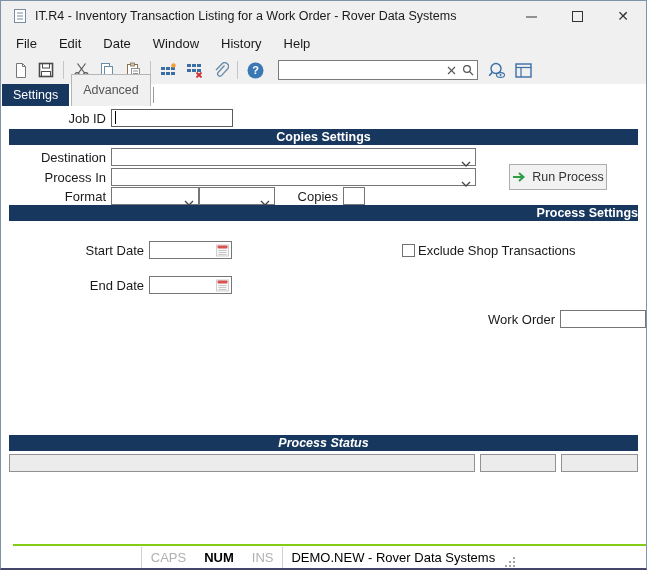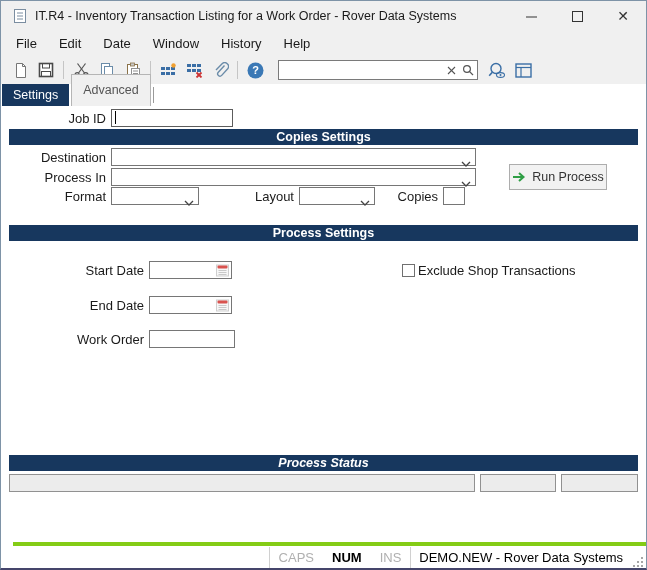--- a/index.html
+++ b/index.html
@@ -63,22 +63,22 @@
   .chk{width:13px;height:13px;box-sizing:border-box;border:1px solid #707070;background:#fff;margin:0 3px 0 0;
     appearance:none;-webkit-appearance:none;}
   .chk-label{font-size:13px;color:#1a1a1a;}
   .status-boxes{display:flex;margin:3px 8px 0;gap:5px;}
   .status-box{height:16px;background:#ECECEC;border:1px solid #919191;box-sizing:content-box;}
   .sb-long{flex:1;}
   .sb-s1{width:74px;}
   .sb-s2{width:75px;}
 
   
-  .statusbar{position:absolute;left:12px;right:0;bottom:0;height:22px;background:#fff;border-top:4px solid #84cc16;
-    display:flex;align-items:center;justify-content:flex-end;font-size:13px;}
+  .statusbar{position:absolute;left:12px;right:0;bottom:0;height:22px;background:#fff;border-top:2px solid #84cc16;
+    display:flex;align-items:center;justify-content:center;font-size:13px;}
   .sb-div{width:1px;height:21px;background:#D0D0D0;}
   .kbd{padding:0 9px;}
   .kbd.off{color:#B0B0B0;}
   .kbd.on{color:#000;font-weight:600;}
   .sb-info{color:#000;padding:0 8px;}
   .grip{margin-right:2px;display:flex;align-self:flex-end;}
 </style>
 </head>
 <body>
 
@@ -274,42 +274,41 @@
 
     <div class="row" style="margin-top:1px;">
       <span class="lbl lbl-c1">Format</span>
       <div class="combo combo-fmt">
         <span class="chev">
           <svg width="10" height="8" viewBox="0 0 10 8">
               <polyline points="1,2 5,6 9,2" fill="none" stroke="#444" stroke-width="1.3"></polyline>
             </svg>
         </span>
       </div>
-      <span class="lbl lbl-mid">Layout</span>
       <div class="combo combo-lay">
         <span class="chev">
           <svg width="10" height="8" viewBox="0 0 10 8">
               <polyline points="1,2 5,6 9,2" fill="none" stroke="#444" stroke-width="1.3"></polyline>
             </svg>
         </span>
       </div>
       <span class="lbl lbl-copies">Copies</span>
       <input class="txt copies-input" value="" style="">
     </div>
 
     <div class="run-btn">
       <span style="display:flex;">
         <svg width="14" height="12" viewBox="0 0 14 12">
             <path d="M1 6h9M7 2l4.5 4L7 10" fill="none" stroke="#2E9E44" stroke-width="2"></path>
           </svg>
       </span>
       <span>Run Process</span>
     </div>
 
-    <div class="section-bar" style="margin-top:20px;">Process Settings</div>
+    <div class="section-bar" style="margin-top:0;text-align:right;">Process Settings</div>
 
     <div class="row" style="margin-top:20px;">
       <span class="lbl lbl-date">Start Date</span>
       <div class="date-field">
         <svg width="13" height="13" viewBox="0 0 13 13">
           <rect x="0.5" y="1" width="12" height="11" fill="#F7F7F7" stroke="#CFCFCF"></rect>
           <rect x="1.5" y="1.5" width="10" height="3" rx="1" fill="#D9534F"></rect>
           <line x1="2.5" y1="6.5" x2="10.5" y2="6.5" stroke="#C9C9C9"></line>
           <line x1="2.5" y1="8.5" x2="10.5" y2="8.5" stroke="#C9C9C9"></line>
           <line x1="2.5" y1="10.5" x2="10.5" y2="10.5" stroke="#C9C9C9"></line>
@@ -327,21 +326,21 @@
         <svg width="13" height="13" viewBox="0 0 13 13">
           <rect x="0.5" y="1" width="12" height="11" fill="#F7F7F7" stroke="#CFCFCF"></rect>
           <rect x="1.5" y="1.5" width="10" height="3" rx="1" fill="#D9534F"></rect>
           <line x1="2.5" y1="6.5" x2="10.5" y2="6.5" stroke="#C9C9C9"></line>
           <line x1="2.5" y1="8.5" x2="10.5" y2="8.5" stroke="#C9C9C9"></line>
           <line x1="2.5" y1="10.5" x2="10.5" y2="10.5" stroke="#C9C9C9"></line>
         </svg>
       </div>
     </div>
 
-    <div class="row" style="margin-top:16px;">
+    <div class="row" style="margin-top:16px;justify-content:flex-end;">
       <span class="lbl lbl-date">Work Order</span>
       <input class="txt" style="width: 86px;" value="">
     </div>
 
     <div class="section-bar" style="margin-top:107px;font-style:italic;">Process Status</div>
     <div class="status-boxes">
       <div class="status-box sb-long"></div>
       <div class="status-box sb-s1"></div>
       <div class="status-box sb-s2"></div>
     </div>

